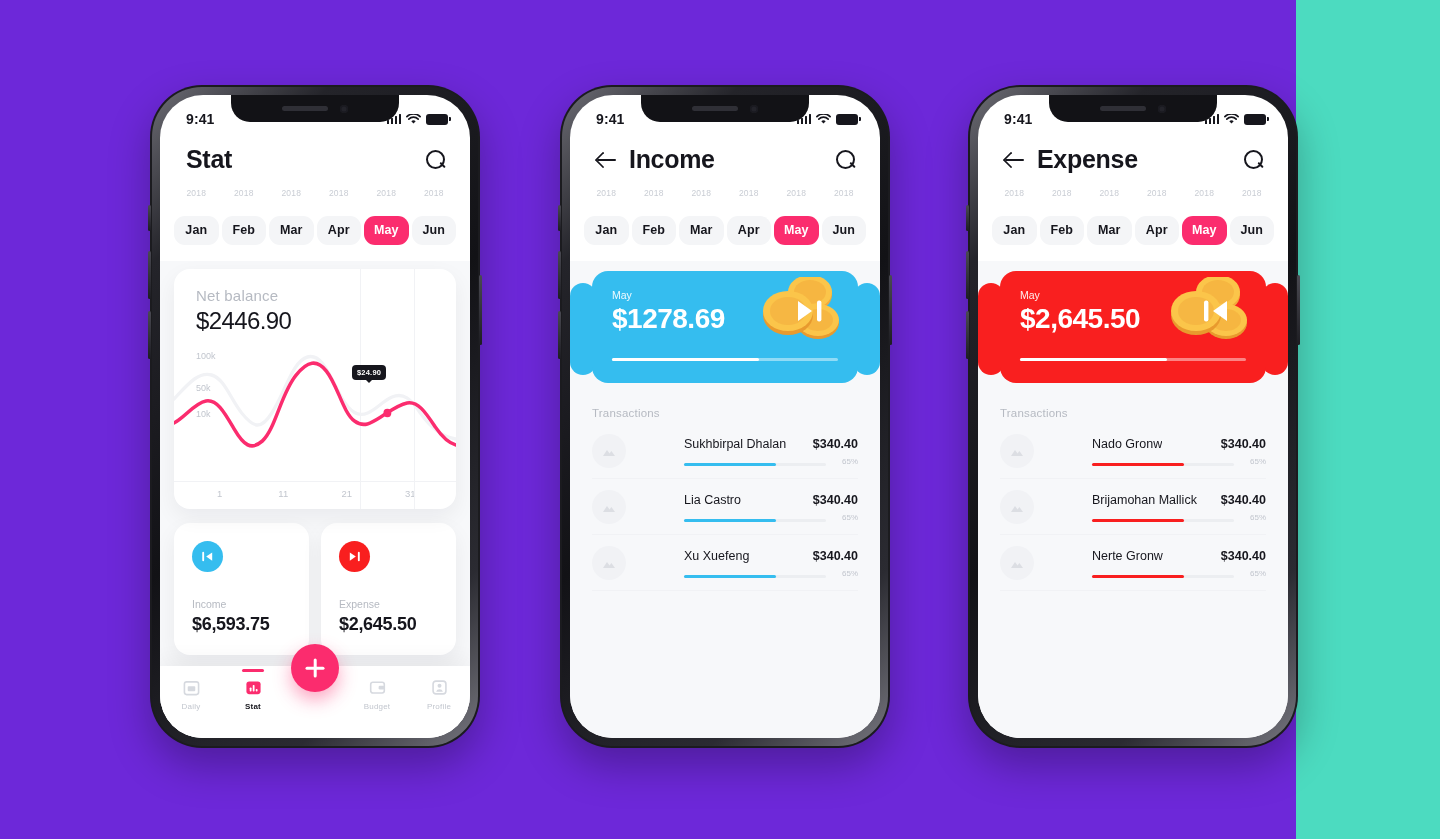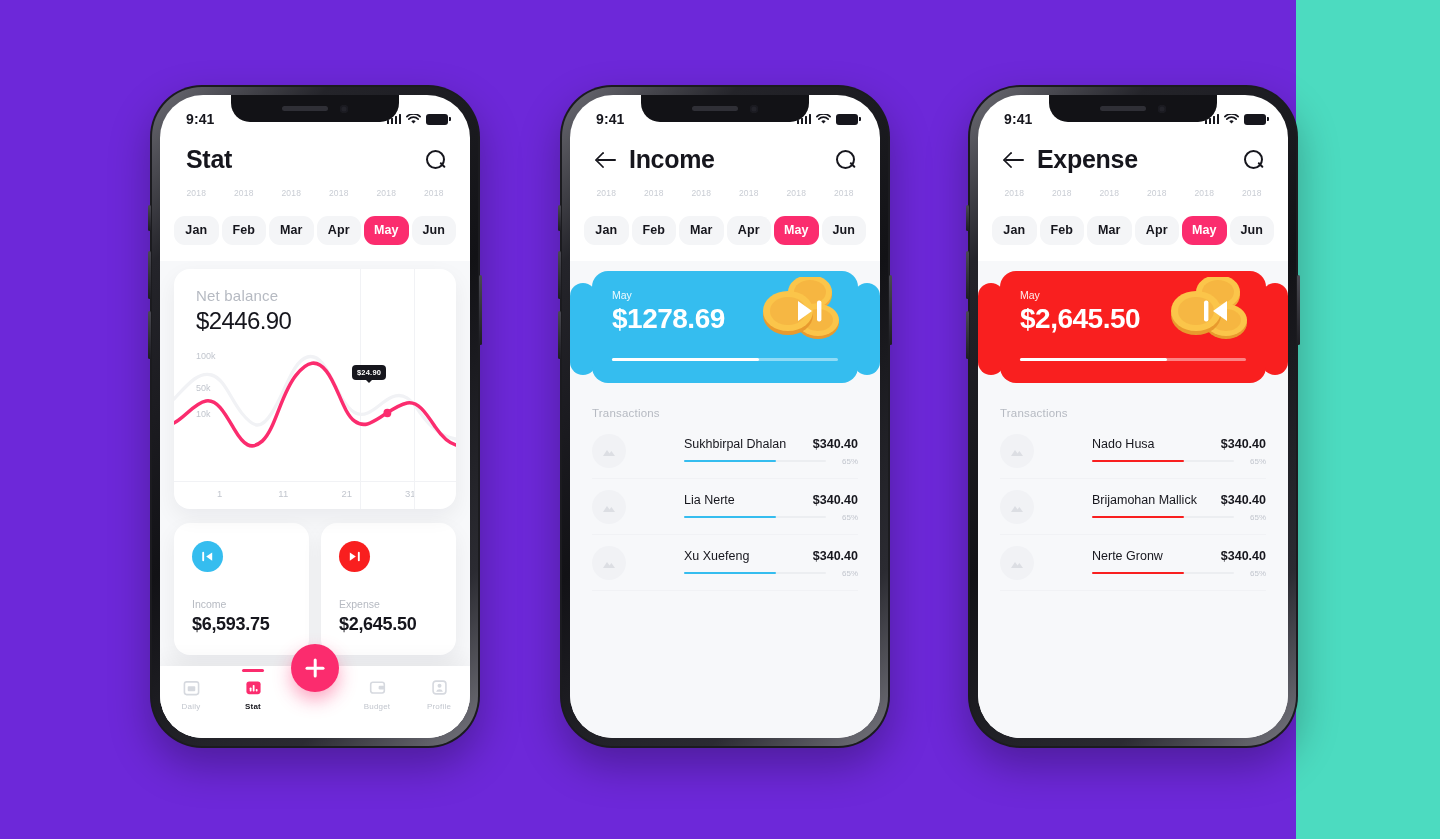--- a/index.html
+++ b/index.html
@@ -304,21 +304,21 @@
   .tx-row { display: flex; align-items: center; padding: 11px 0 10px; gap: 12px; }
   .tx-avatar {
     width: 34px; height: 34px; border-radius: 50%;
     background: #f1f2f5; flex: 0 0 auto;
     display: flex; align-items: center; justify-content: center;
   }
   .tx-main { flex: 1 1 auto; min-width: 0; margin-left: 46px; }
   .tx-head { display: flex; align-items: baseline; justify-content: space-between; gap: 8px; }
   .tx-name { font-size: 12.5px; color: #16161d; white-space: nowrap; overflow: hidden; text-overflow: ellipsis; }
   .tx-amt { font-size: 12.5px; font-weight: bold; color: #16161d; flex: 0 0 auto; }
-  .tx-sub { display: flex; align-items: center; gap: 10px; margin-top: 6px; }
+  .tx-sub { display: flex; align-items: flex-end; gap: 10px; margin-top: 6px; }
   .tx-bar { flex: 1 1 auto; height: 2.6px; border-radius: 2px; background: #eceef1; position: relative; }
   .tx-bar i { position:absolute; left:0; top:0; bottom:0; border-radius:2px; display:block; }
   .tx-pct { font-size: 8px; color: #c2c6ce; flex: 0 0 auto; width: 22px; text-align: right; }
   .tx-sep { height: 1px; background: #f1f2f5; }
 </style>
 </head>
 <body>
 
 <div class="stage">
 
@@ -602,21 +602,21 @@
           <div class="tx-sep"></div>
 
           <div class="tx-row">
             <div class="tx-avatar">
               <svg width="14" height="11" viewBox="0 0 14 11">
                   <path d="M1 10 L5 4 L7.6 7.4 L9.4 5 L13 10 Z" fill="#dcdee3"></path>
                 </svg>
             </div>
             <div class="tx-main">
               <div class="tx-head">
-                <span class="tx-name">Lia Nerte</span>
+                <span class="tx-name">Lia Castro</span>
                 <span class="tx-amt">$340.40</span>
               </div>
               <div class="tx-sub">
                 <span class="tx-bar">
                     <i style="width:65%; background:#35BDEF;"></i>
                   </span>
                 <span class="tx-pct">65%</span>
               </div>
             </div>
           </div>
@@ -745,21 +745,21 @@
           <div class="tx-title">Transactions</div>
 
           <div class="tx-row">
             <div class="tx-avatar">
               <svg width="14" height="11" viewBox="0 0 14 11">
                   <path d="M1 10 L5 4 L7.6 7.4 L9.4 5 L13 10 Z" fill="#dcdee3"></path>
                 </svg>
             </div>
             <div class="tx-main">
               <div class="tx-head">
-                <span class="tx-name">Nado Husa</span>
+                <span class="tx-name">Nado Gronw</span>
                 <span class="tx-amt">$340.40</span>
               </div>
               <div class="tx-sub">
                 <span class="tx-bar">
                     <i style="width:65%; background:#F91F1F;"></i>
                   </span>
                 <span class="tx-pct">65%</span>
               </div>
             </div>
           </div>

